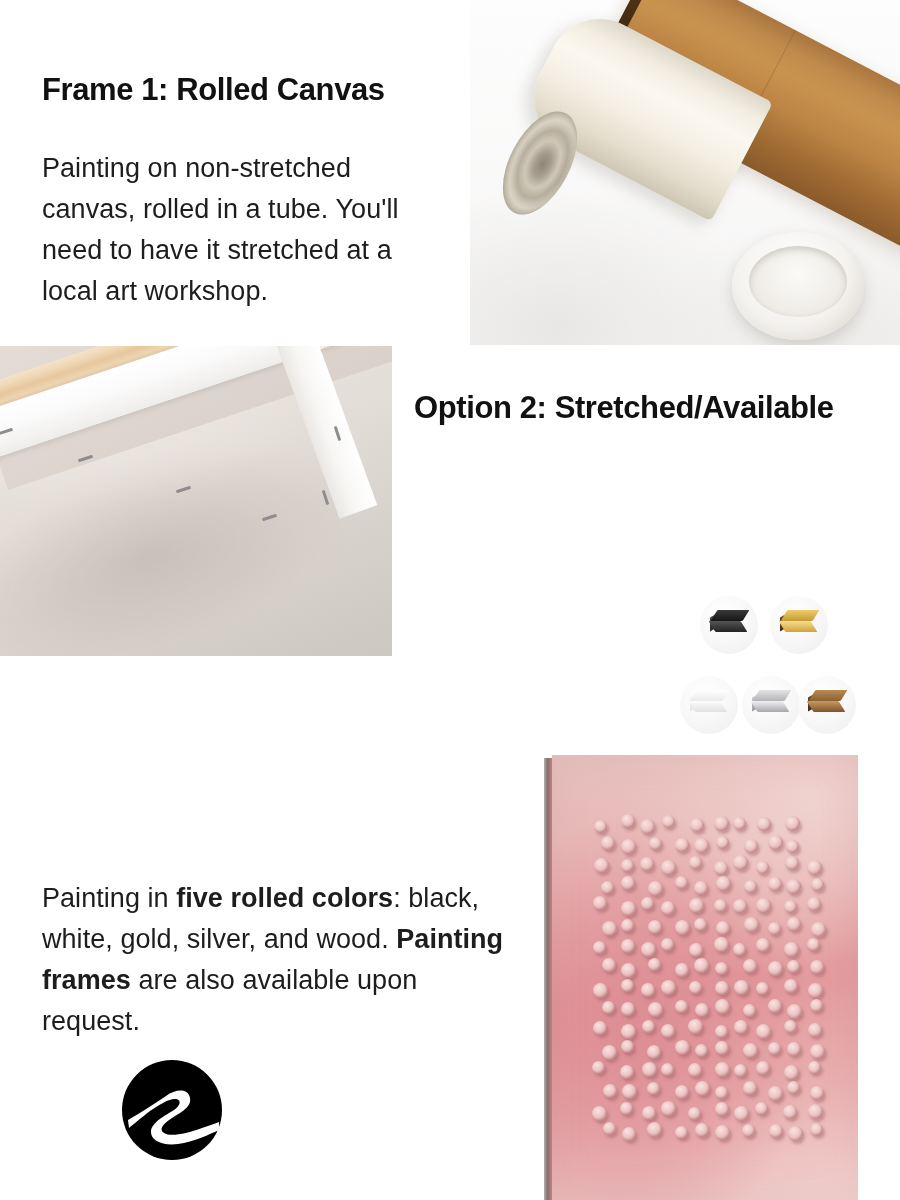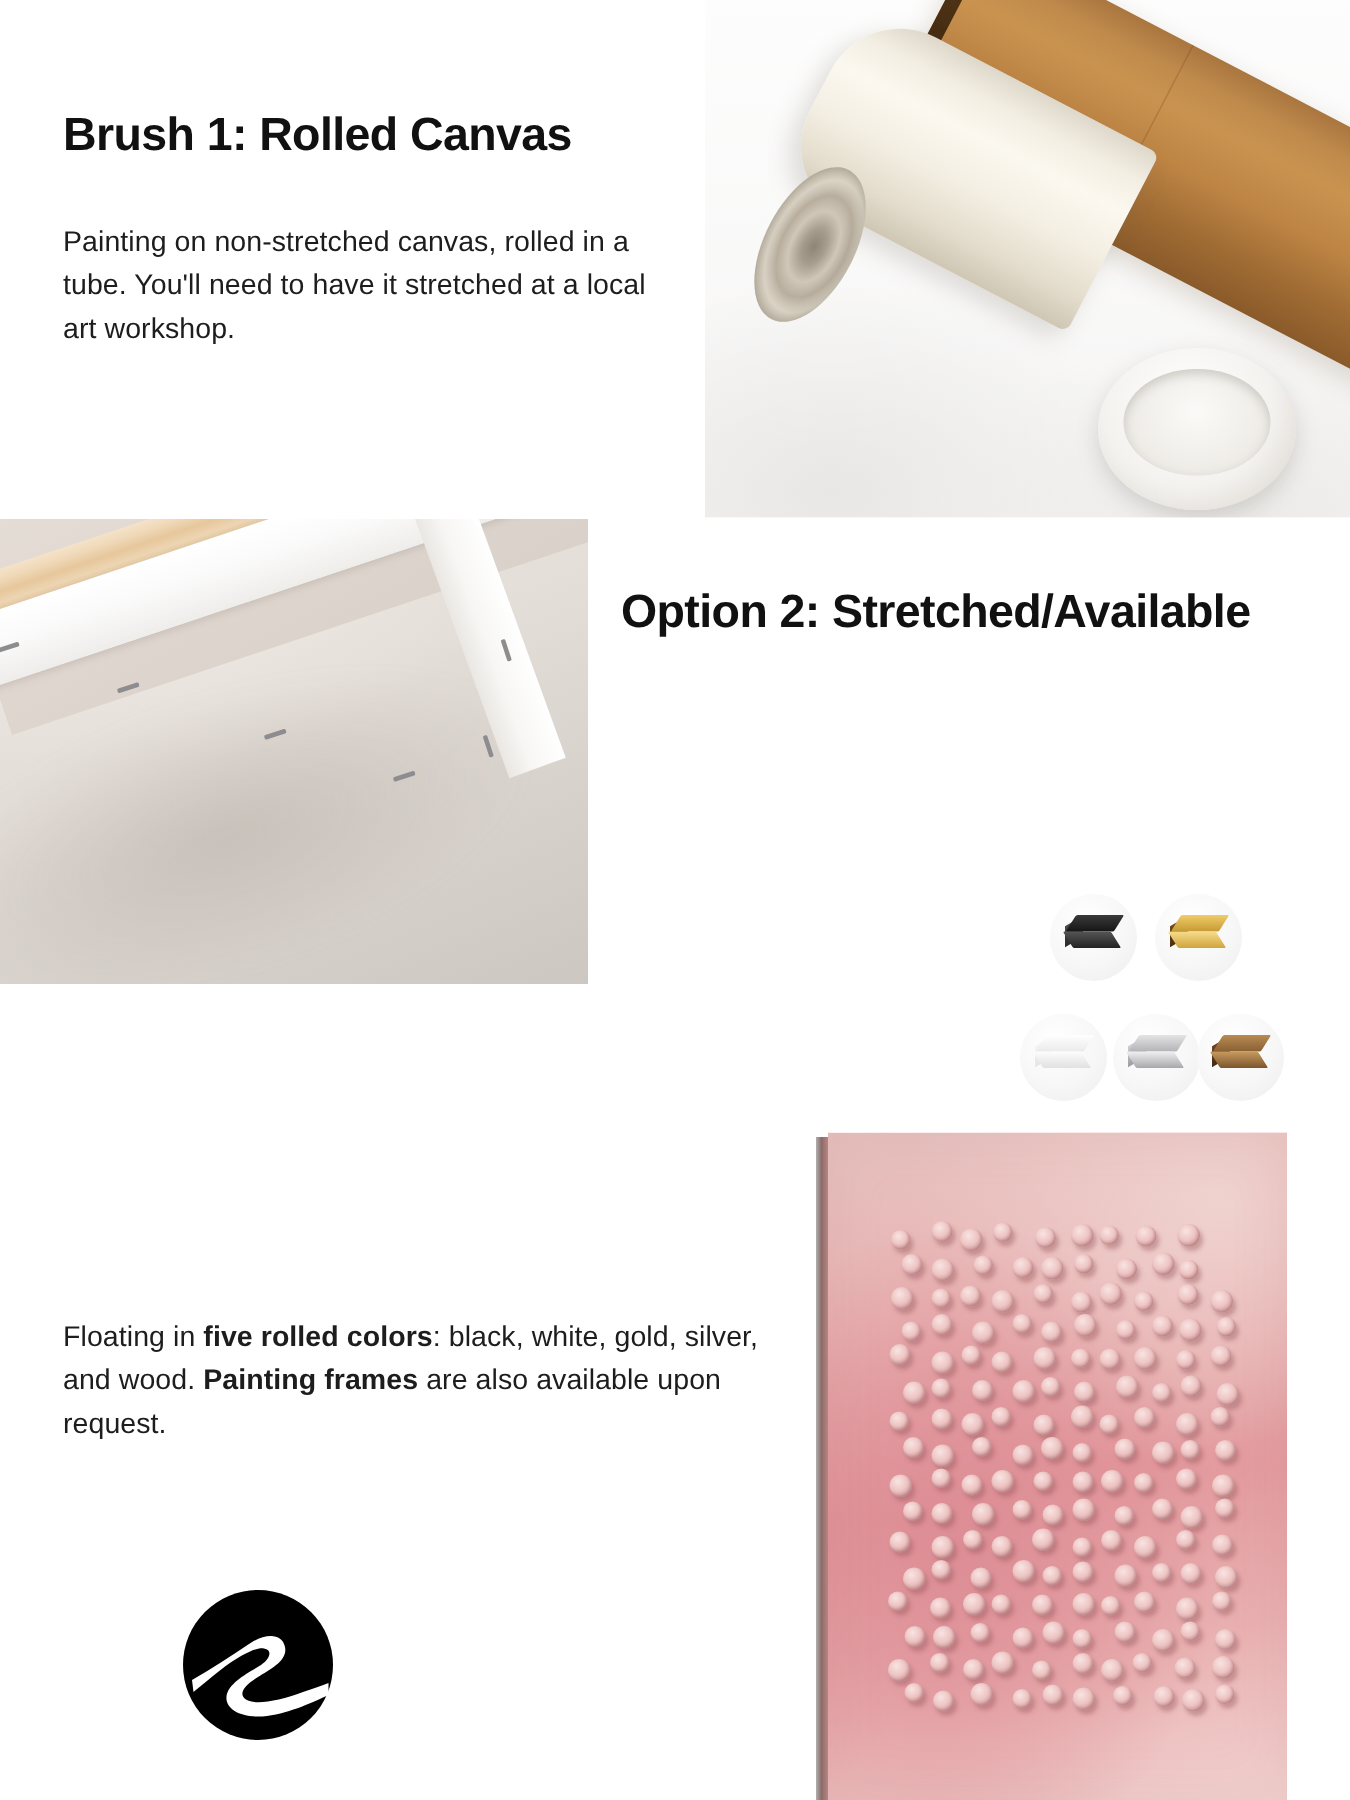--- a/index.html
+++ b/index.html
@@ -33,21 +33,21 @@
     line-height: 1.32;
     letter-spacing: -0.4px;
     color: #111111;
     margin: 0;
     white-space: pre-line;
   }
   .body-copy {
     position: absolute;
     font-family: "Liberation Sans", sans-serif;
     font-weight: 400;
-    font-size: 19px;
+    font-size: 27px;
     line-height: 1.52;
     letter-spacing: 0.05px;
     color: #1d1d1d;
     margin: 0;
     white-space: pre-line;
   }
   .body-copy b { font-weight: 700; }
 
   
   .photo-tube {
@@ -398,21 +398,21 @@
 
   <div class="photo-tube">
     <div class="tube-bg"></div>
     <div class="tube-body"></div>
     <div class="tube-rim"></div>
     <div class="canvas-roll"></div>
     <div class="canvas-roll-end"></div>
     <div class="tube-cap"></div>
   </div>
 
-  <h2 class="heading" style="left:42px; top:70px; width:450px;">Brush 1: Rolled Canvas</h2>
+  <h2 class="heading" style="left:42px; top:70px; width:450px;">Frame 1: Rolled Canvas</h2>
   <p class="body-copy" style="left:42px; top:148px; width:408px;">Painting on non-stretched canvas, rolled in a tube. You'll need to have it stretched at a local art workshop.</p>
 
   <div class="photo-stretcher">
     <div class="stretcher-bg"></div>
     <div class="stretcher-shadow"></div>
     <div class="stretcher-face"></div>
     <div class="wood-bar"></div>
     <div class="wood-bar-right"></div>
     <div class="canvas-edge-long"></div>
     <div class="canvas-edge-right"></div>
@@ -622,21 +622,21 @@
         <div class="dot" style="left: 122.611px; top: 371.344px; width: 13px; height: 13px;"></div>
         <div class="dot" style="left: 143.342px; top: 368.148px; width: 14px; height: 14px;"></div>
         <div class="dot" style="left: 163.301px; top: 370.282px; width: 15px; height: 15px;"></div>
         <div class="dot" style="left: 190.482px; top: 369.334px; width: 13px; height: 13px;"></div>
         <div class="dot" style="left: 216.575px; top: 369.04px; width: 14px; height: 14px;"></div>
         <div class="dot" style="left: 235.725px; top: 370.559px; width: 15px; height: 15px;"></div>
         <div class="dot" style="left: 257.754px; top: 367.904px; width: 13px; height: 13px;"></div>
       </div>
   </div>
 
-  <p class="body-copy" id="option-3-body" style="left:42px; top:878px; width:470px;"><span>Floating in </span><b>five rolled colors</b><span>: black, white, gold, silver, and wood. </span><b>Painting frames</b><span> are also available upon request.</span></p>
+  <p class="body-copy" id="option-3-body" style="left:42px; top:878px; width:470px;"><span>Painting in </span><b>five rolled colors</b><span>: black, white, gold, silver, and wood. </span><b>Painting frames</b><span> are also available upon request.</span></p>
 
   <div class="brand">
     <svg class="brand-mark" viewBox="0 0 104 104">
       <circle cx="52" cy="52" r="50" fill="#000000"></circle>
       <path d="M8 62 C22 54, 34 46, 46 38 C56 31, 68 30, 70 40 C72 49, 60 55, 52 60
                C44 65, 38 71, 44 75 C50 79, 66 76, 82 70 C88 68, 94 66, 99 64
                L99 72 C90 76, 74 84, 58 86 C42 88, 30 82, 31 73
                C32 64, 46 57, 54 52 C60 48, 62 42, 56 41
                C50 40, 40 46, 30 53 C22 59, 14 66, 9 70 Z" fill="#ffffff"></path>
     </svg>

